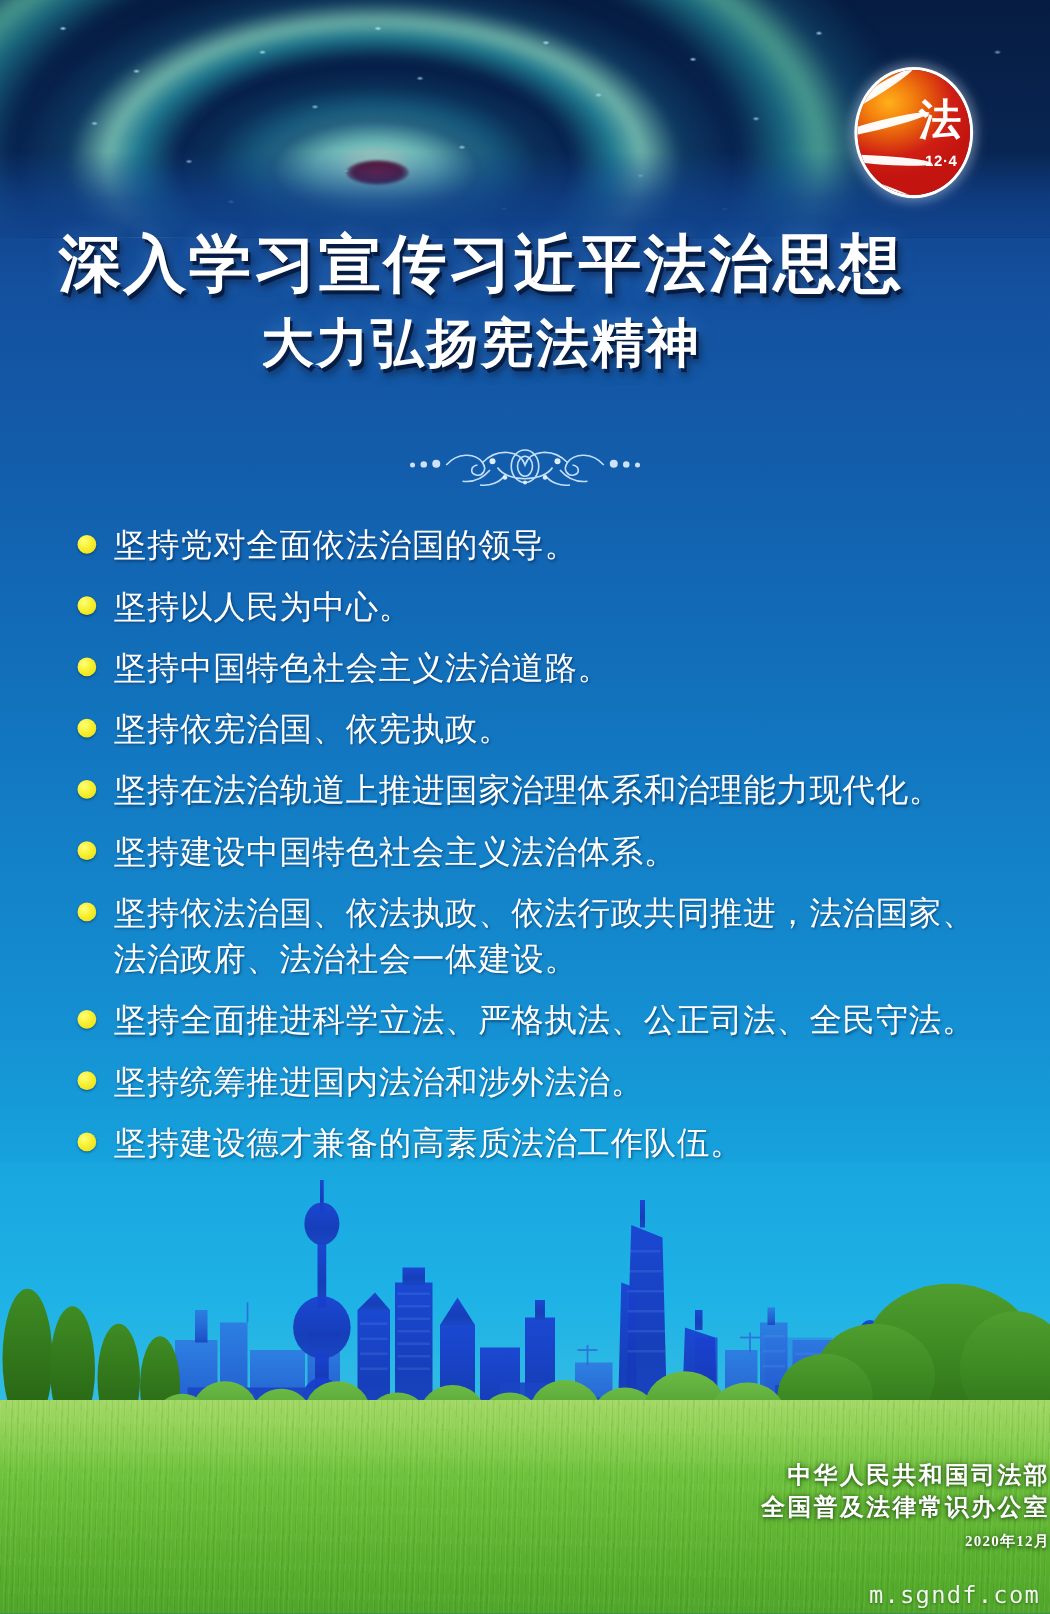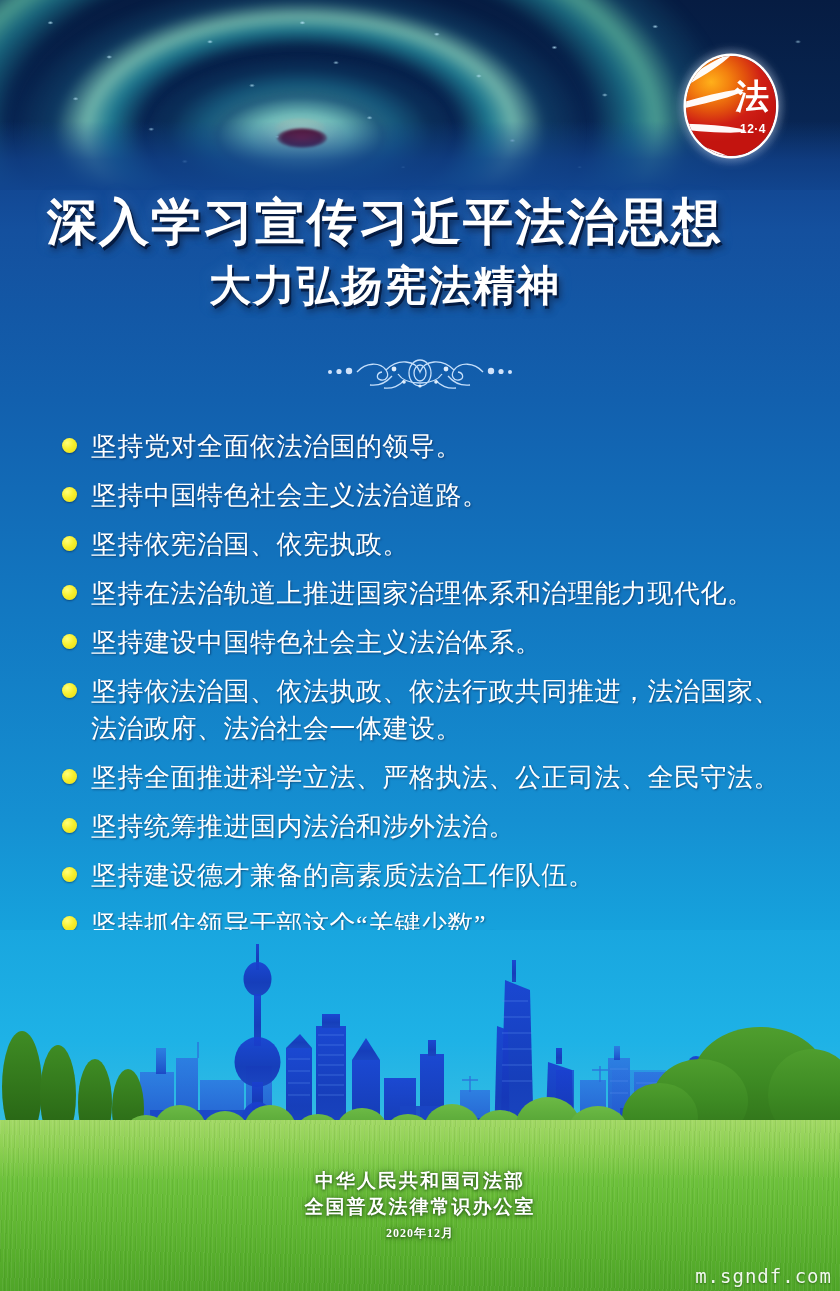--- a/index.html
+++ b/index.html
@@ -156,21 +156,21 @@
     letter-spacing:0;
   }
   .logo-date{
     position:absolute; right:10px; bottom:20px;
     font-family:"Liberation Sans","DejaVu Sans",sans-serif;
     font-size:12px; font-weight:700; color:#ffffff; letter-spacing:.5px;
   }
 
   
   .title-block{
-    position:absolute; left:0; top:190px; width:770px;
+    position:absolute; left:0; top:179px; width:770px;
     text-align:center;
   }
   .title-line{
     font-family:"Liberation Sans","DejaVu Sans",sans-serif;
     font-weight:700;
     color:#ffffff;
     letter-spacing:2px;
     text-shadow:
       2px 3px 0 rgba(3,22,58,.85),
       3px 5px 7px rgba(2,16,44,.7),
@@ -179,21 +179,21 @@
   .title-line.l1{ font-size:50px; line-height:64px; }
   .title-line.l2{ font-size:42px; line-height:64px; }
 
   
   .divider{
     position:absolute; left:0; top:352px; width:840px; height:40px;
   }
 
   
   .list{
-    position:absolute; left:62px; top:428px; width:730px;
+    position:absolute; left:62px; top:418px; width:730px;
   }
   .item{
     display:flex; align-items:flex-start;
     margin-bottom:12px;
   }
   .bullet{
     flex:0 0 auto;
     width:15px; height:15px; border-radius:50%;
     background:radial-gradient(circle at 35% 32%, #ffff7a 0%, #f7ef2e 45%, #e8da12 100%);
     box-shadow:0 1px 2px rgba(0,20,50,.45);
@@ -233,21 +233,21 @@
       repeating-linear-gradient(-88deg, rgba(20,70,10,.25) 0 1px, transparent 1px 5px);
   }
   .grass-light{
     position:absolute; left:0; top:0; width:840px; height:60px;
     background:linear-gradient(180deg, rgba(190,230,120,.55) 0%, rgba(160,215,95,0) 100%);
   }
 
   
   .footer{
     position:absolute; left:0; top:1168px; width:840px;
-    text-align:center;
+    text-align:right;
   }
   .footer-line{
     font-family:"Liberation Serif","DejaVu Serif",serif;
     font-weight:700;
     font-size:19px;
     line-height:26px;
     color:#ffffff;
     letter-spacing:2px;
     text-shadow:0 1px 3px rgba(20,60,10,.75), 0 0 6px rgba(10,40,5,.5);
   }
@@ -338,20 +338,24 @@
         <circle cx="436" cy="30" r="1.8"></circle>
         <circle cx="420" cy="34" r="1.6"></circle>
       </g>
     </svg>
   </div>
 
   <div class="list">
     <div class="item">
       <span class="bullet"></span>
       <span class="item-text">坚持党对全面依法治国的领导。</span>
+    </div>
+    <div class="item">
+      <span class="bullet"></span>
+      <span class="item-text">坚持以人民为中心。</span>
     </div>
     <div class="item">
       <span class="bullet"></span>
       <span class="item-text">坚持中国特色社会主义法治道路。</span>
     </div>
     <div class="item">
       <span class="bullet"></span>
       <span class="item-text">坚持依宪治国、依宪执政。</span>
     </div>
     <div class="item">

